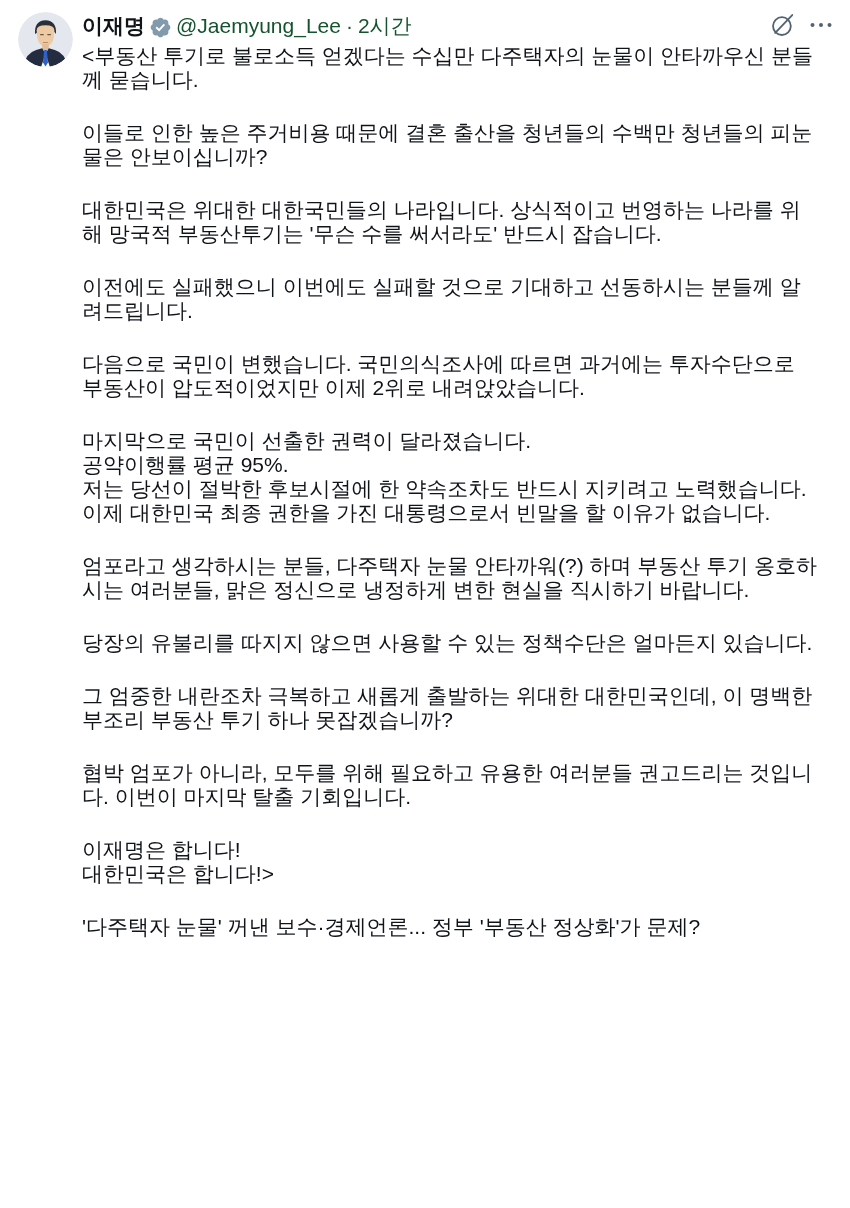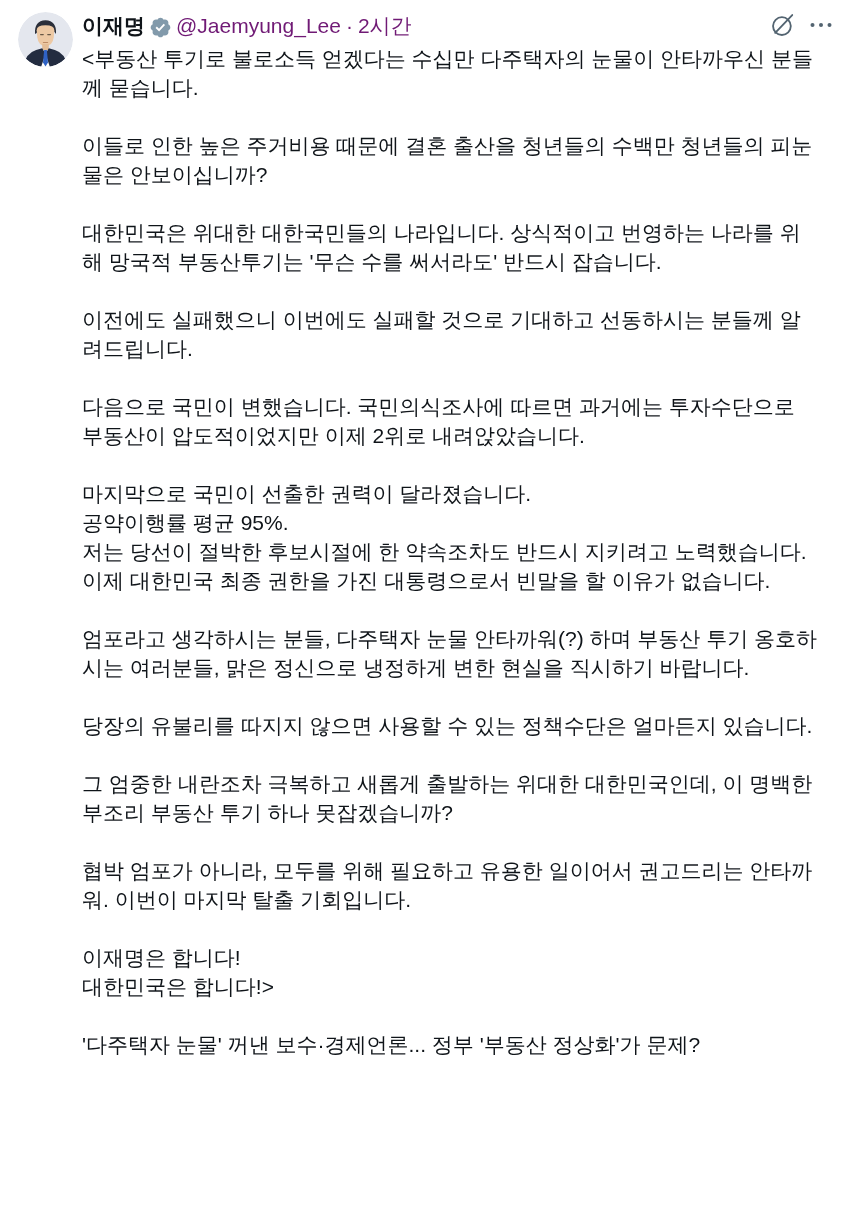--- a/index.html
+++ b/index.html
@@ -62,21 +62,21 @@
   .badge {
     display: inline-flex;
     margin: 2px 4px 0 4px;
   }
   .badge svg { display: block; }
   .author .handle,
   .author .sep,
   .author .time {
     font-size: 21px;
     font-weight: 400;
-    color: #701a75;
+    color: #14532d;
   }
   .author .sep { margin: 0 5px; }
   .header-actions {
     display: flex;
     align-items: center;
     gap: 12px;
     margin-right: -16px;
     flex: 0 0 auto;
   }
   .icon-btn {
@@ -86,21 +86,21 @@
     padding: 0;
     margin: 0;
     cursor: pointer;
     display: inline-flex;
     align-items: center;
     justify-content: center;
   }
   .icon-btn svg { display: block; }
   .tweet-body {
     font-size: 21px;
-    line-height: 29px;
+    line-height: 24px;
     color: #0f1419;
     word-break: break-word;
   }
   .tweet-body p {
     margin: 0 0 29px 0;
     white-space: pre-line;
   }
   .tweet-body p:last-child { margin-bottom: 0; }
 </style>
 </head>
@@ -179,19 +179,19 @@
         <p>대한민국은 위대한 대한국민들의 나라입니다. 상식적이고 번영하는 나라를 위해 망국적 부동산투기는 '무슨 수를 써서라도' 반드시 잡습니다.</p>
         <p>이전에도 실패했으니 이번에도 실패할 것으로 기대하고 선동하시는 분들께 알려드립니다.</p>
         <p>다음으로 국민이 변했습니다. 국민의식조사에 따르면 과거에는 투자수단으로 부동산이 압도적이었지만 이제 2위로 내려앉았습니다.</p>
         <p>마지막으로 국민이 선출한 권력이 달라졌습니다.
 공약이행률 평균 95%.
 저는 당선이 절박한 후보시절에 한 약속조차도 반드시 지키려고 노력했습니다.
 이제 대한민국 최종 권한을 가진 대통령으로서 빈말을 할 이유가 없습니다.</p>
         <p>엄포라고 생각하시는 분들, 다주택자 눈물 안타까워(?) 하며 부동산 투기 옹호하시는 여러분들, 맑은 정신으로 냉정하게 변한 현실을 직시하기 바랍니다.</p>
         <p>당장의 유불리를 따지지 않으면 사용할 수 있는 정책수단은 얼마든지 있습니다.</p>
         <p>그 엄중한 내란조차 극복하고 새롭게 출발하는 위대한 대한민국인데, 이 명백한 부조리 부동산 투기 하나 못잡겠습니까?</p>
-        <p>협박 엄포가 아니라, 모두를 위해 필요하고 유용한 일이어서 권고드리는 안타까워. 이번이 마지막 탈출 기회입니다.</p>
+        <p>협박 엄포가 아니라, 모두를 위해 필요하고 유용한 여러분들 권고드리는 것입니다. 이번이 마지막 탈출 기회입니다.</p>
         <p>이재명은 합니다!
 대한민국은 합니다!&gt;</p>
         <p>'다주택자 눈물' 꺼낸 보수·경제언론... 정부 '부동산 정상화'가 문제?</p>
       </div>
   </div>
 </article>
 
 </body></html>

